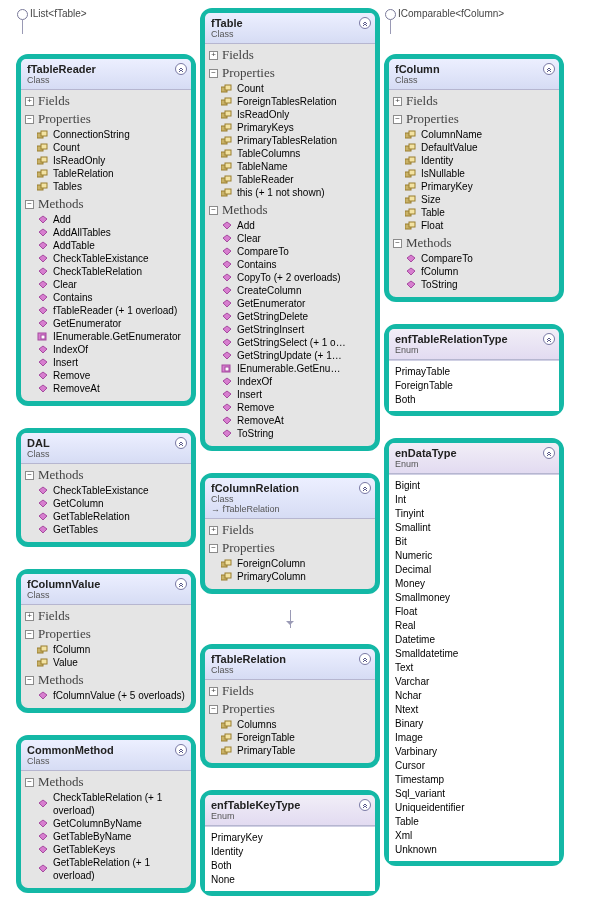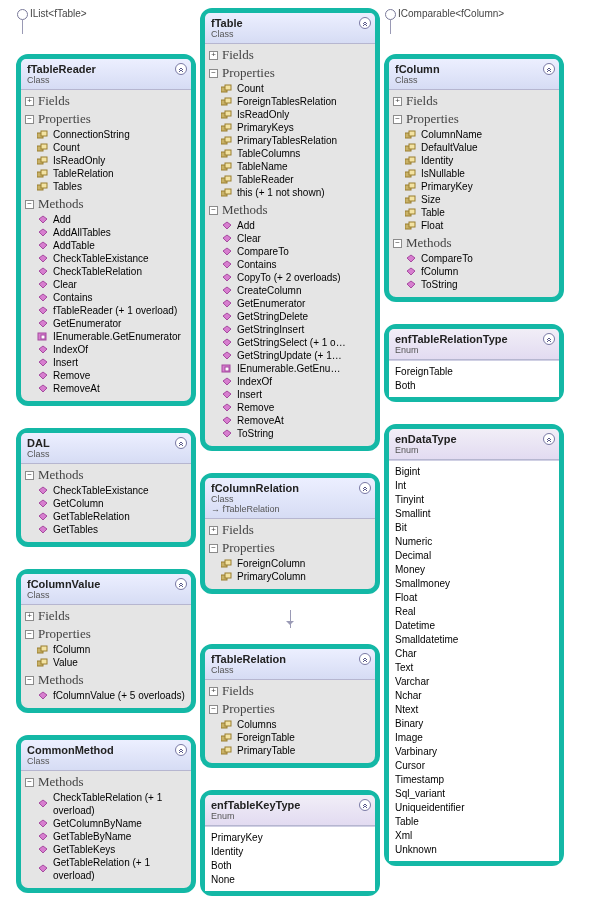--- a/index.html
+++ b/index.html
@@ -976,20 +976,21 @@
           <div class="name">enfTableRelationType</div>
           <div class="kind">Enum</div>
         </div>
         <span class="chevron">
           <svg width="8" height="8" viewBox="0 0 8 8">
             <path d="M2 5 L4 3 L6 5" fill="none" stroke="#5a5a8a" stroke-width="1"></path>
             <path d="M2 7 L4 5 L6 7" fill="none" stroke="#5a5a8a" stroke-width="1"></path>
           </svg>
         </span>
         <div class="enum-body">
+          <span class="txt">PrimayTable</span>
           <span class="txt">ForeignTable</span>
           <span class="txt">Both</span>
         </div>
       </div>
       <div class="box enum">
         <div class="hdr">
           <div class="name">enDataType</div>
           <div class="kind">Enum</div>
         </div>
         <span class="chevron">
@@ -1005,21 +1006,20 @@
           <span class="txt">Smallint</span>
           <span class="txt">Bit</span>
           <span class="txt">Numeric</span>
           <span class="txt">Decimal</span>
           <span class="txt">Money</span>
           <span class="txt">Smallmoney</span>
           <span class="txt">Float</span>
           <span class="txt">Real</span>
           <span class="txt">Datetime</span>
           <span class="txt">Smalldatetime</span>
-          <span class="txt">Char</span>
           <span class="txt">Text</span>
           <span class="txt">Varchar</span>
           <span class="txt">Nchar</span>
           <span class="txt">Ntext</span>
           <span class="txt">Binary</span>
           <span class="txt">Image</span>
           <span class="txt">Varbinary</span>
           <span class="txt">Cursor</span>
           <span class="txt">Timestamp</span>
           <span class="txt">Sql_variant</span>

